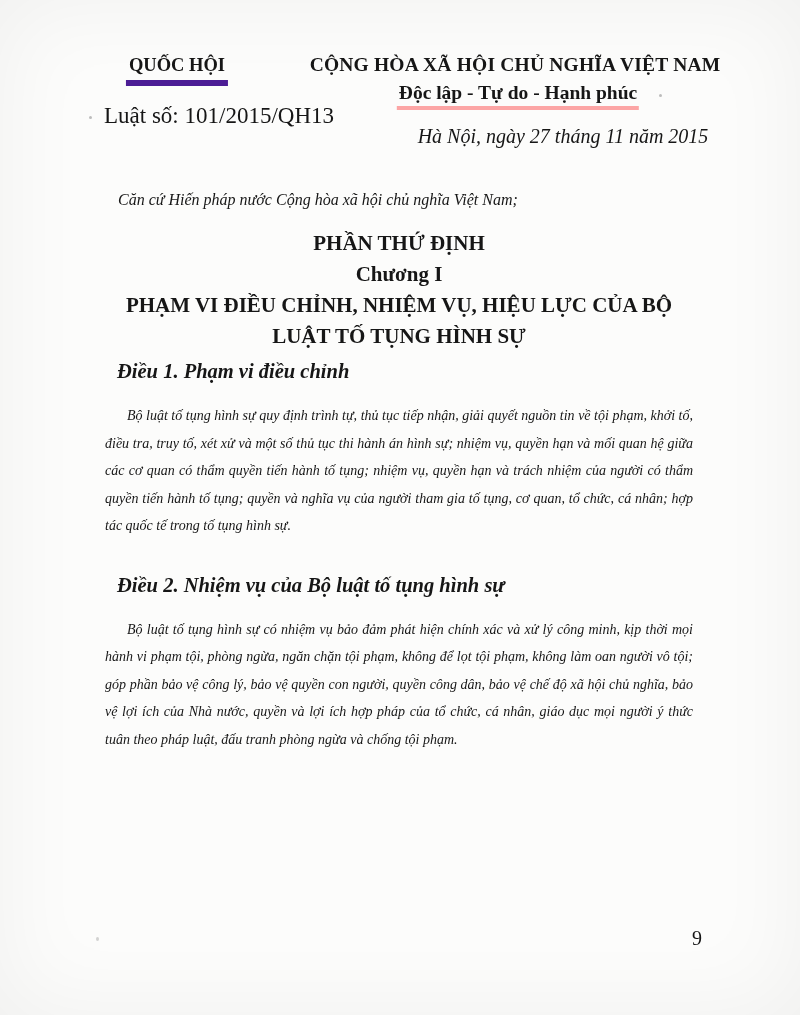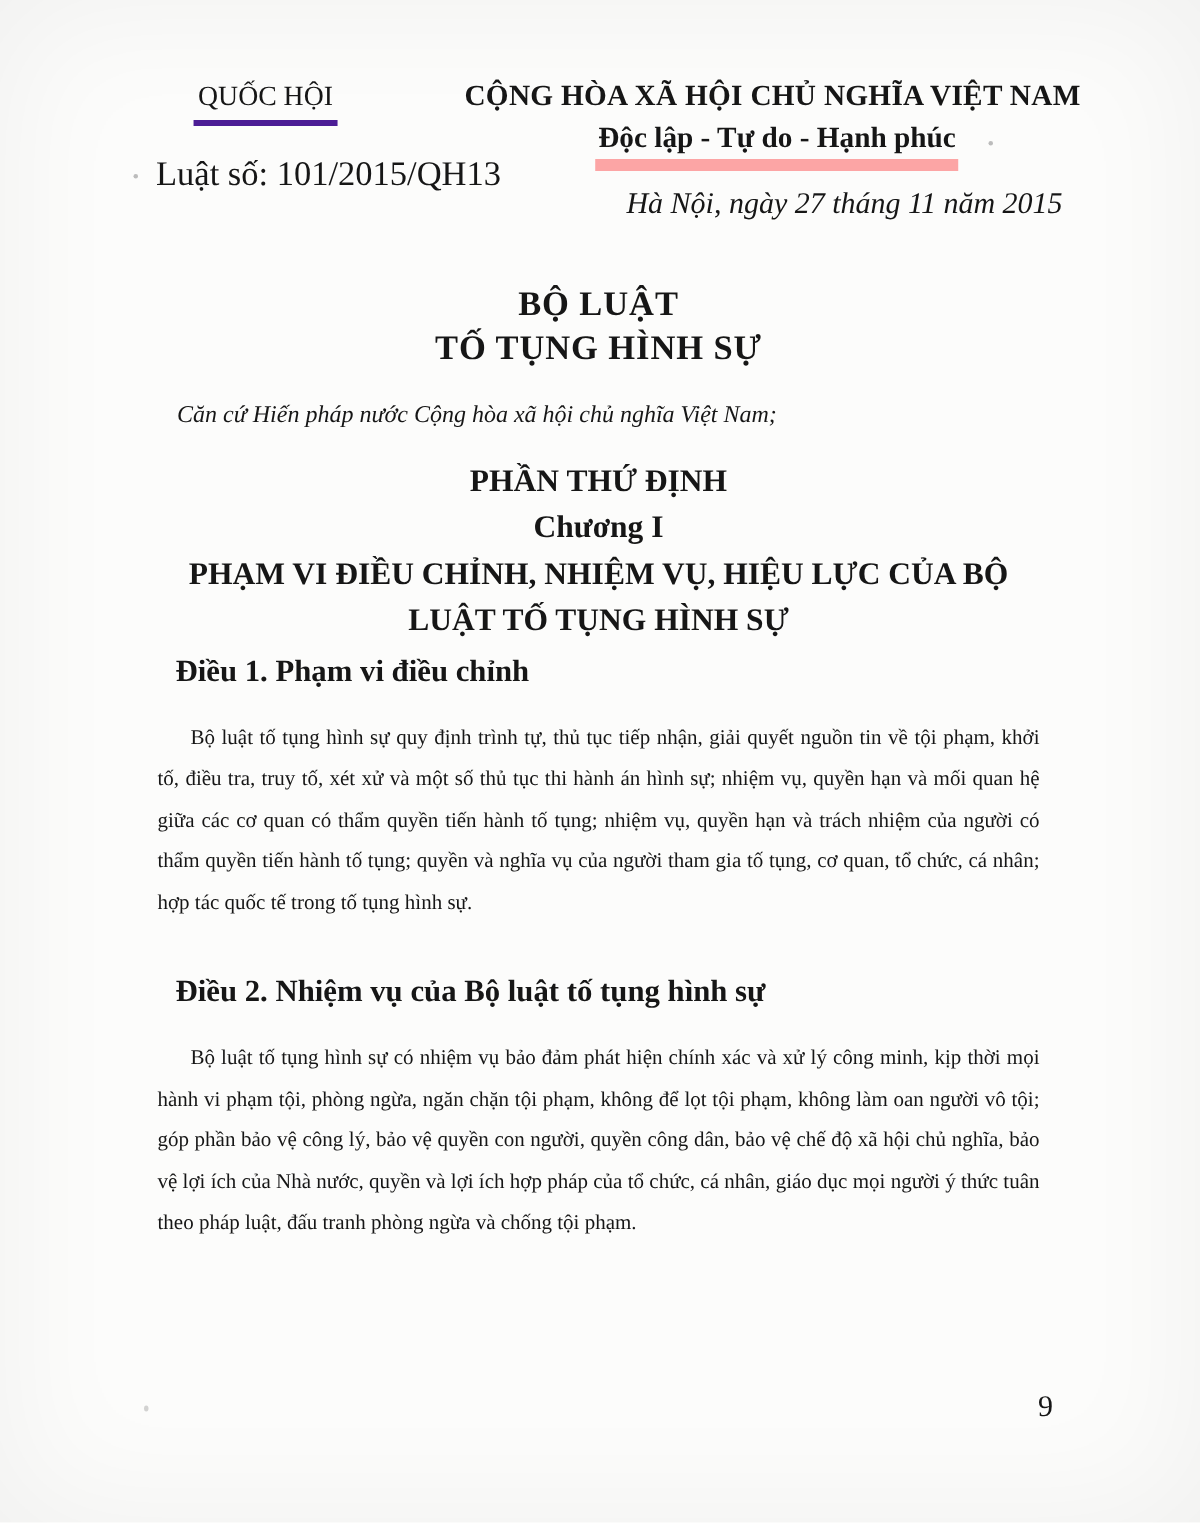--- a/index.html
+++ b/index.html
@@ -13,55 +13,55 @@
     background: #fcfcfb;
     box-shadow: inset 0 0 90px rgba(0,0,0,0.05);
     font-family: "Liberation Serif", "DejaVu Serif", serif;
     color: #161616;
     overflow: hidden;
   }
   
   .doc-header { position: relative; height: 173px; margin: 0 -90px 0 -88px; }
   .issuer {
     position: absolute; left: 177px; top: 54px; transform: translateX(-50%);
-    font-weight: normal; font-size: 18.5px; line-height: 22px;
-    border-bottom: 4px solid #4c1d95; padding: 0 3px 4px; white-space: nowrap; text-align: right;
+    font-weight: bold; font-size: 18.5px; line-height: 22px;
+    border-bottom: 6px solid #4c1d95; padding: 0 3px 4px; white-space: nowrap; text-align: right;
   }
   .law-number {
     position: absolute; left: 104px; top: 104px;
     font-size: 23px; line-height: 23px; white-space: nowrap;
   }
   .nation {
     position: absolute; left: 515px; top: 53px; transform: translateX(-50%);
     font-weight: bold; font-size: 19.5px; line-height: 23px;
     letter-spacing: 0.2px; white-space: nowrap;
   }
   .motto {
     position: absolute; left: 518px; top: 81px; transform: translateX(-50%);
     font-weight: bold; font-size: 19.5px; line-height: 23px;
-    border-bottom: 8px solid #fca5a5; padding: 0 2px 2px; white-space: nowrap;
+    border-bottom: 4px solid #fca5a5; padding: 0 2px 2px; white-space: nowrap;
   }
   .dateline {
     position: absolute; left: 563px; top: 124px; transform: translateX(-50%);
     font-style: italic; font-size: 20px; line-height: 25px; white-space: nowrap;
   }
   
   .doc-title {
     text-align: center; font-weight: bold; font-size: 23px;
     line-height: 29px; letter-spacing: 0.6px;
   }
   .preamble {
     margin: 12px 0 0 30px;
     font-style: italic; font-size: 16px; line-height: 29px;
   }
   .center-bold {
     text-align: center; font-weight: bold; font-size: 21px; line-height: 31px;
   }
   .part-label { margin-top: 14px; }
-  .article { margin: 0; }
+  .article { margin: 0; font-style: italic; }
   .article-heading {
     font-weight: bold; font-size: 20.5px; line-height: 27px; padding-left: 29px;
   }
   .art1 { margin-top: 6px; }
   .art2 { margin-top: 32px; }
   .body-par {
     margin: 17px; font-size: 14px; line-height: 27.5px;
     text-align: justify; text-indent: 22px;
   }
   .page-number {
@@ -80,24 +80,20 @@
 <div class="page">
 
   <header class="doc-header">
     <span class="issuer">QUỐC HỘI</span>
     <span class="law-number">Luật số: 101/2015/QH13</span>
     <span class="nation">CỘNG HÒA XÃ HỘI CHỦ NGHĨA VIỆT NAM</span>
     <span class="motto">Độc lập - Tự do - Hạnh phúc</span>
     <span class="dateline">Hà Nội, ngày 27 tháng 11 năm 2015</span>
   </header>
 
-  <h1 class="doc-title">
-    <span style="display:block">BỘ LUẬT</span>
-    <span style="display:block">TỐ TỤNG HÌNH SỰ</span>
-  </h1>
 
   <div class="preamble">
     <span style="display:block">Căn cứ Hiến pháp nước Cộng hòa xã hội chủ nghĩa Việt Nam;</span>
   </div>
 
   <div class="center-bold part-label">PHẦN THỨ ĐỊNH</div>
   <div class="center-bold">Chương I</div>
   <div class="center-bold">
     <span style="display:block">PHẠM VI ĐIỀU CHỈNH, NHIỆM VỤ, HIỆU LỰC CỦA BỘ</span>
     <span style="display:block">LUẬT TỐ TỤNG HÌNH SỰ</span>

